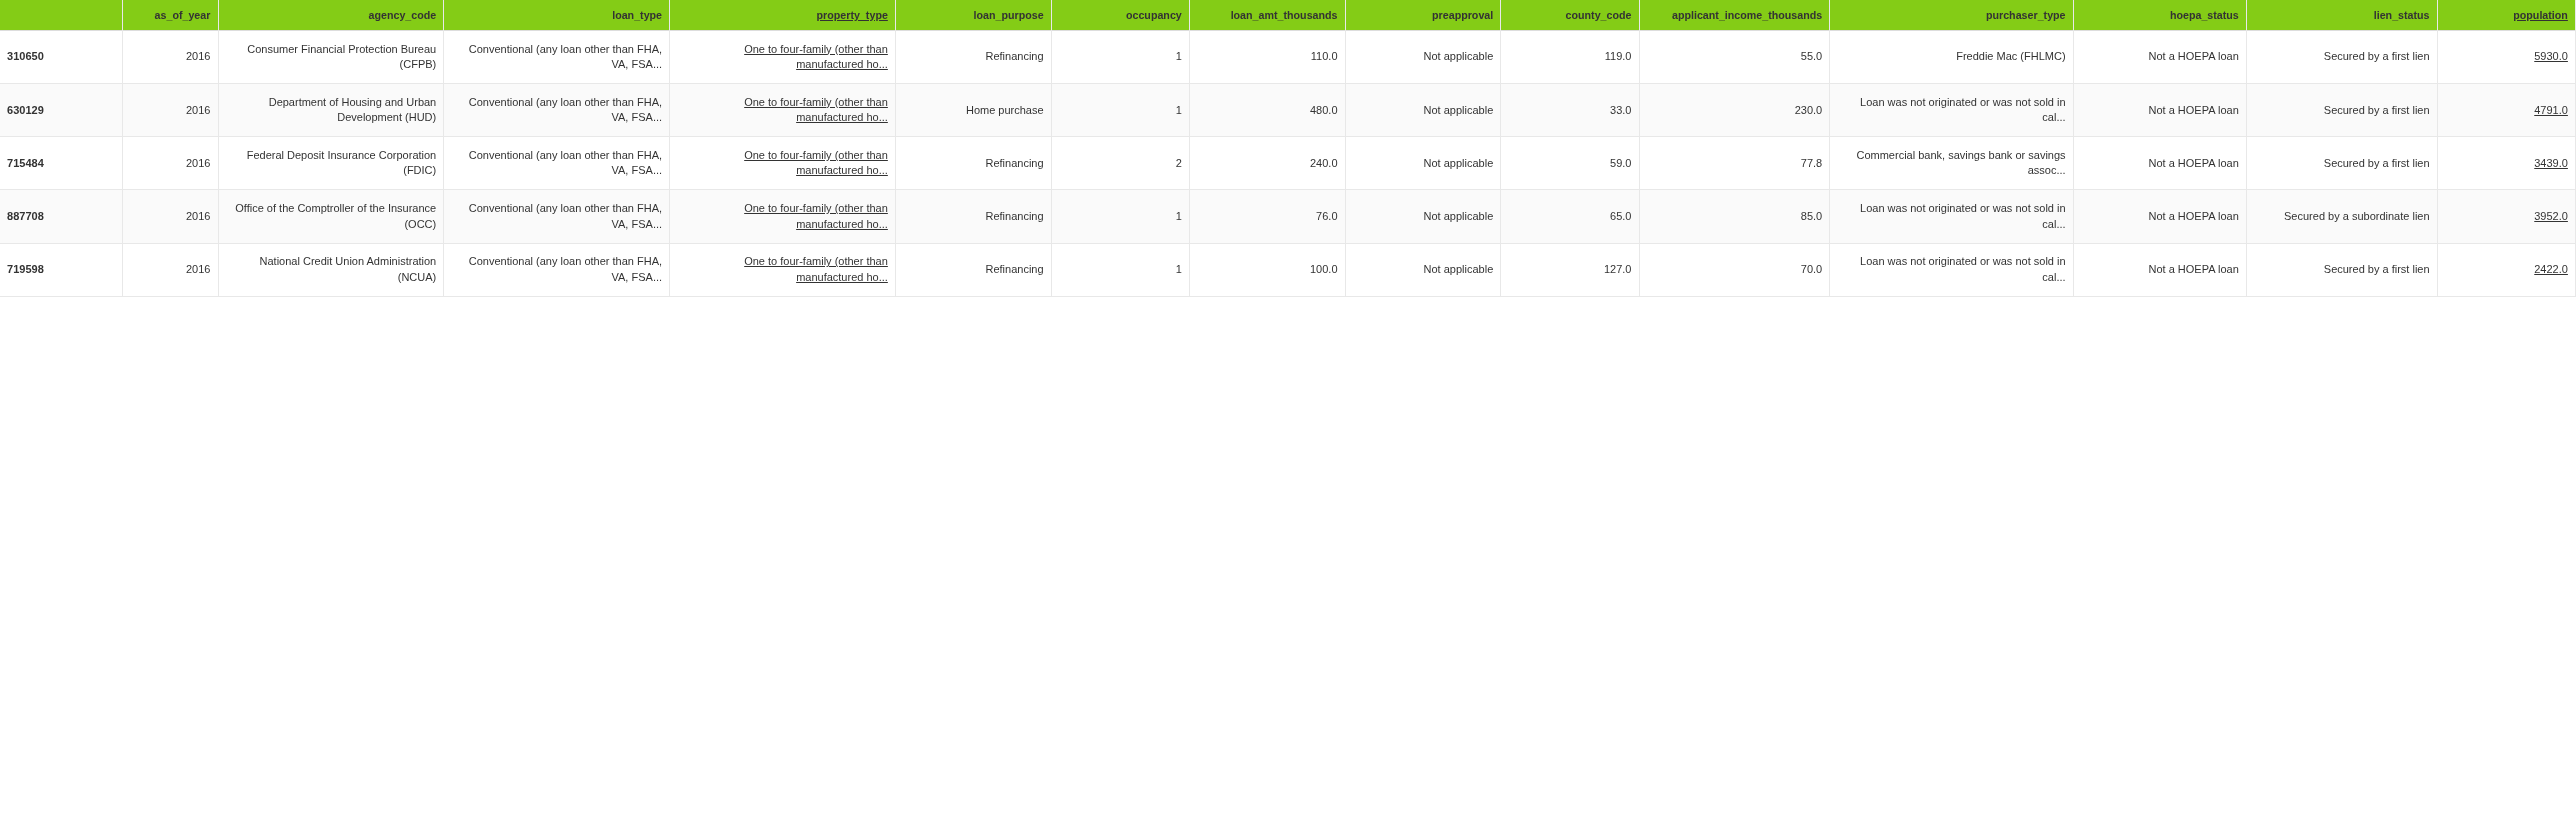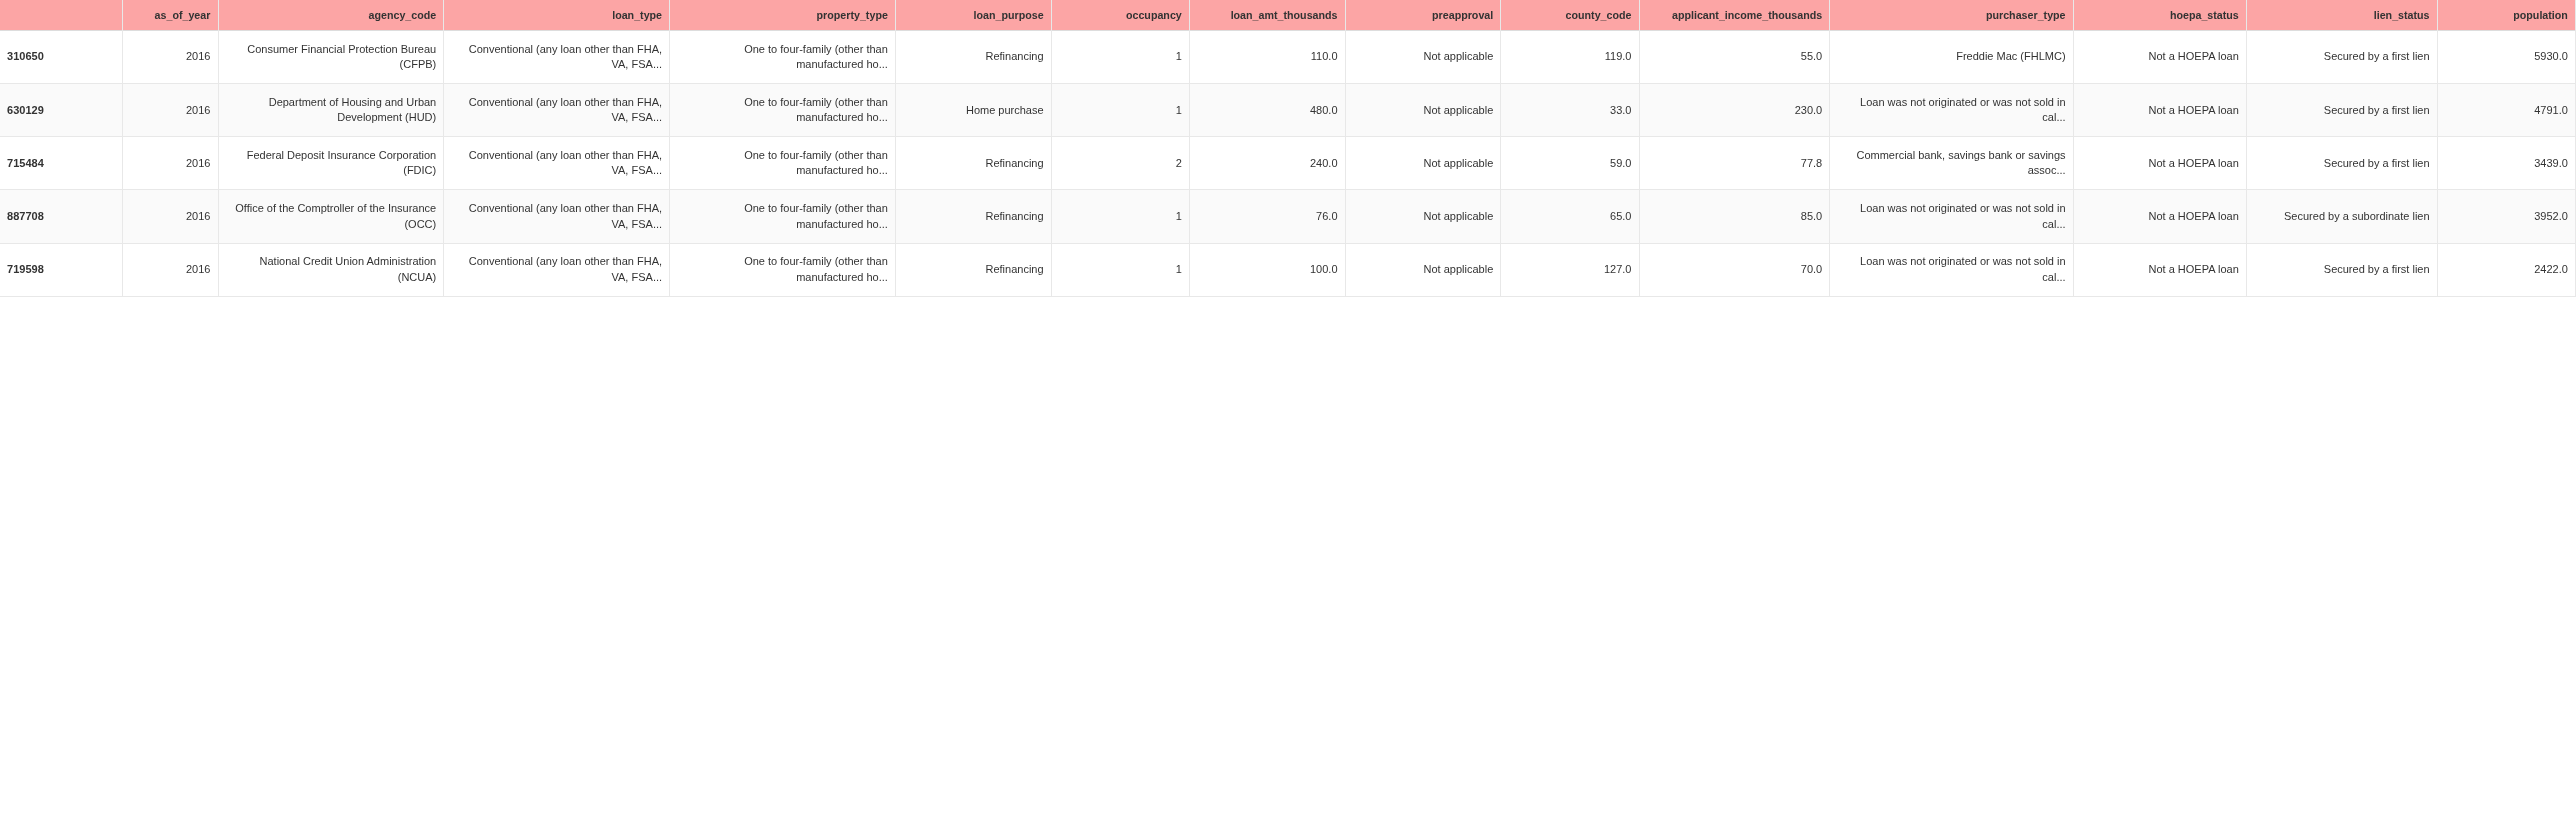--- a/index.html
+++ b/index.html
@@ -16,21 +16,21 @@
     .table-container {
       width: 100%;
       overflow-x: auto;
     }
     table {
       width: 100%;
       border-collapse: collapse;
       table-layout: fixed;
     }
     thead tr {
-      background: #fca5a5;
+      background: #84cc16;
       border-bottom: 1.8px solid #ddd;
     }
     thead th {
       padding: 9px 7.1px;
       text-align: right;
       font-weight: 600;
       font-size: 10.7px;
       color: #333;
       vertical-align: bottom;
       border-right: 0.9px solid #e8e8e8;
@@ -55,31 +55,31 @@
     }
     tbody td:first-child {
       font-weight: 700;
       text-align: left;
       margin-left: 32px;
     }
     .col-id { width: 63px; }
     .col-year { width: 49px; }
     .col-agency { width: 116px; text-align: right; }
     .col-loantype { width: 116px; }
-    .col-proptype { width: 116px; }
+    .col-proptype { width: 116px; text-decoration: underline; }
     .col-purpose { width: 80px; }
     .col-occupancy { width: 71px; }
     .col-loanamt { width: 80px; }
     .col-preapproval { width: 80px; }
     .col-county { width: 71px; }
     .col-income { width: 98px; }
     .col-purchaser { width: 125px; }
     .col-hoepa { width: 89px; }
     .col-lien { width: 98px; }
-    .col-population { width: 71px; }
+    .col-population { width: 71px; text-decoration: underline; }
   </style>
 </head>
 <body>
 
 <div class="table-container">
   <table>
     <thead>
       <tr>
       <th class="col-id"></th>
           <th class="col-year">as_of_year</th>

